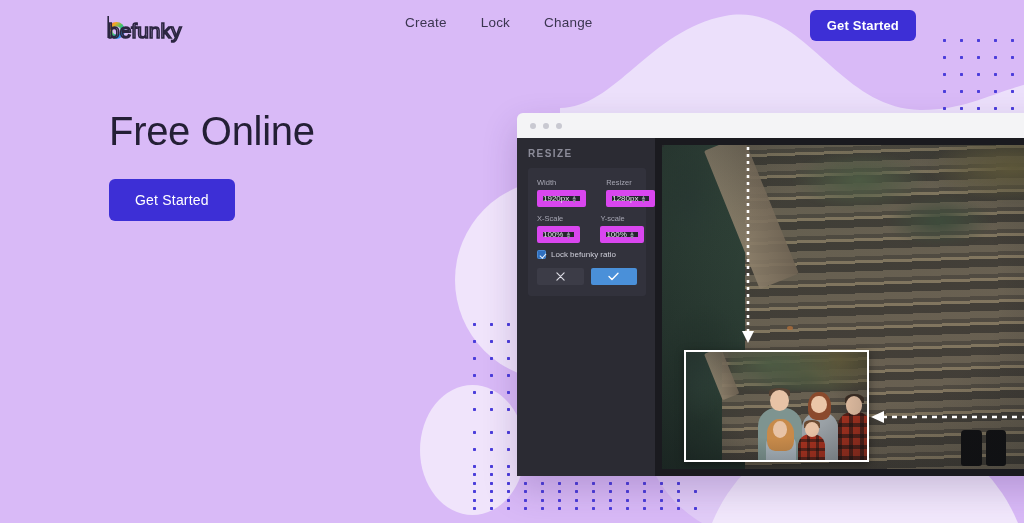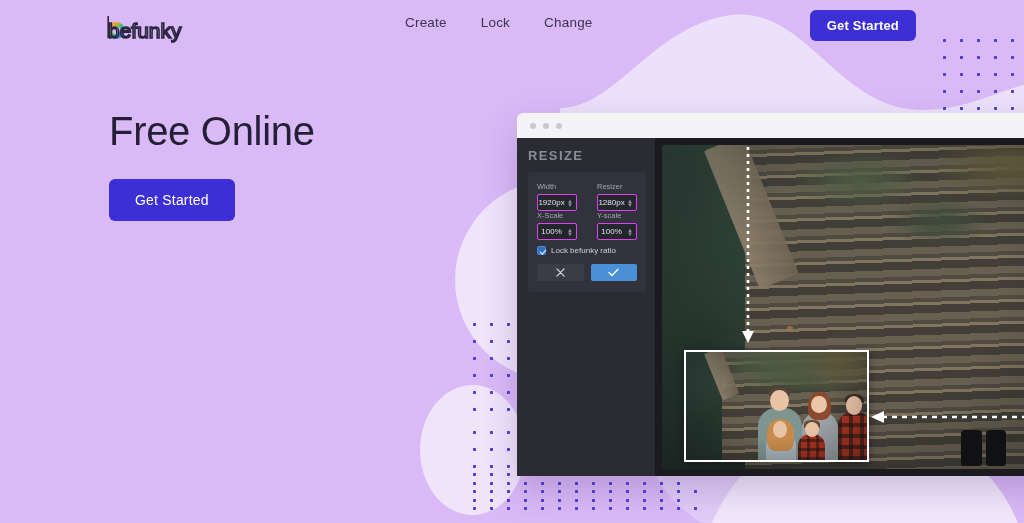--- a/index.html
+++ b/index.html
@@ -108,35 +108,35 @@
     display: flex; align-items: center; padding-left: 13px; gap: 7px;
   }
   .tdot { width: 6px; height: 6px; border-radius: 50%; background: #c9c9d1; }
   .app-body { display: flex; height: 338px; background: #2b2b33; }
 
   .side-panel {
     width: 138px; background: #2b2b33;
     padding: 10px 9px 0 11px; flex: none;
   }
   .panel-title {
-    font-size: 13px; letter-spacing: 1.4px;
+    font-size: 10px; letter-spacing: 1.4px;
     color: #8c8c99; margin-bottom: 9px; font-weight: 600;
   }
   .panel-card {
     background: #32323c; border-radius: 3px;
     padding: 10px 9px 11px 9px;
   }
-  .field-row { display: flex; gap: 20px; }
+  .field-row { display: flex; gap: 20px; margin-bottom: 7px; }
   .field { flex: 1; }
   .field-label {
     font-size: 7.5px; color: #a6a6b3; margin-bottom: 3px; display:block;
   }
   .field-box {
     display: flex; align-items: center;
-    background: #25252d; border: 1px solid #d946ef;
+    background: #25252d; border: 6px solid #d946ef;
     border-radius: 2px; height: 17px; padding: 0 3px 0 0;
   }
   .field-val {
     flex: 1; text-align: center;
     font-size: 8px; color: #e2e2ea;
   }
   .spinner {
     display: flex; flex-direction: column;
     line-height: 4px; color: #8e8e9c; font-size: 6px;
     padding-left: 2px;

